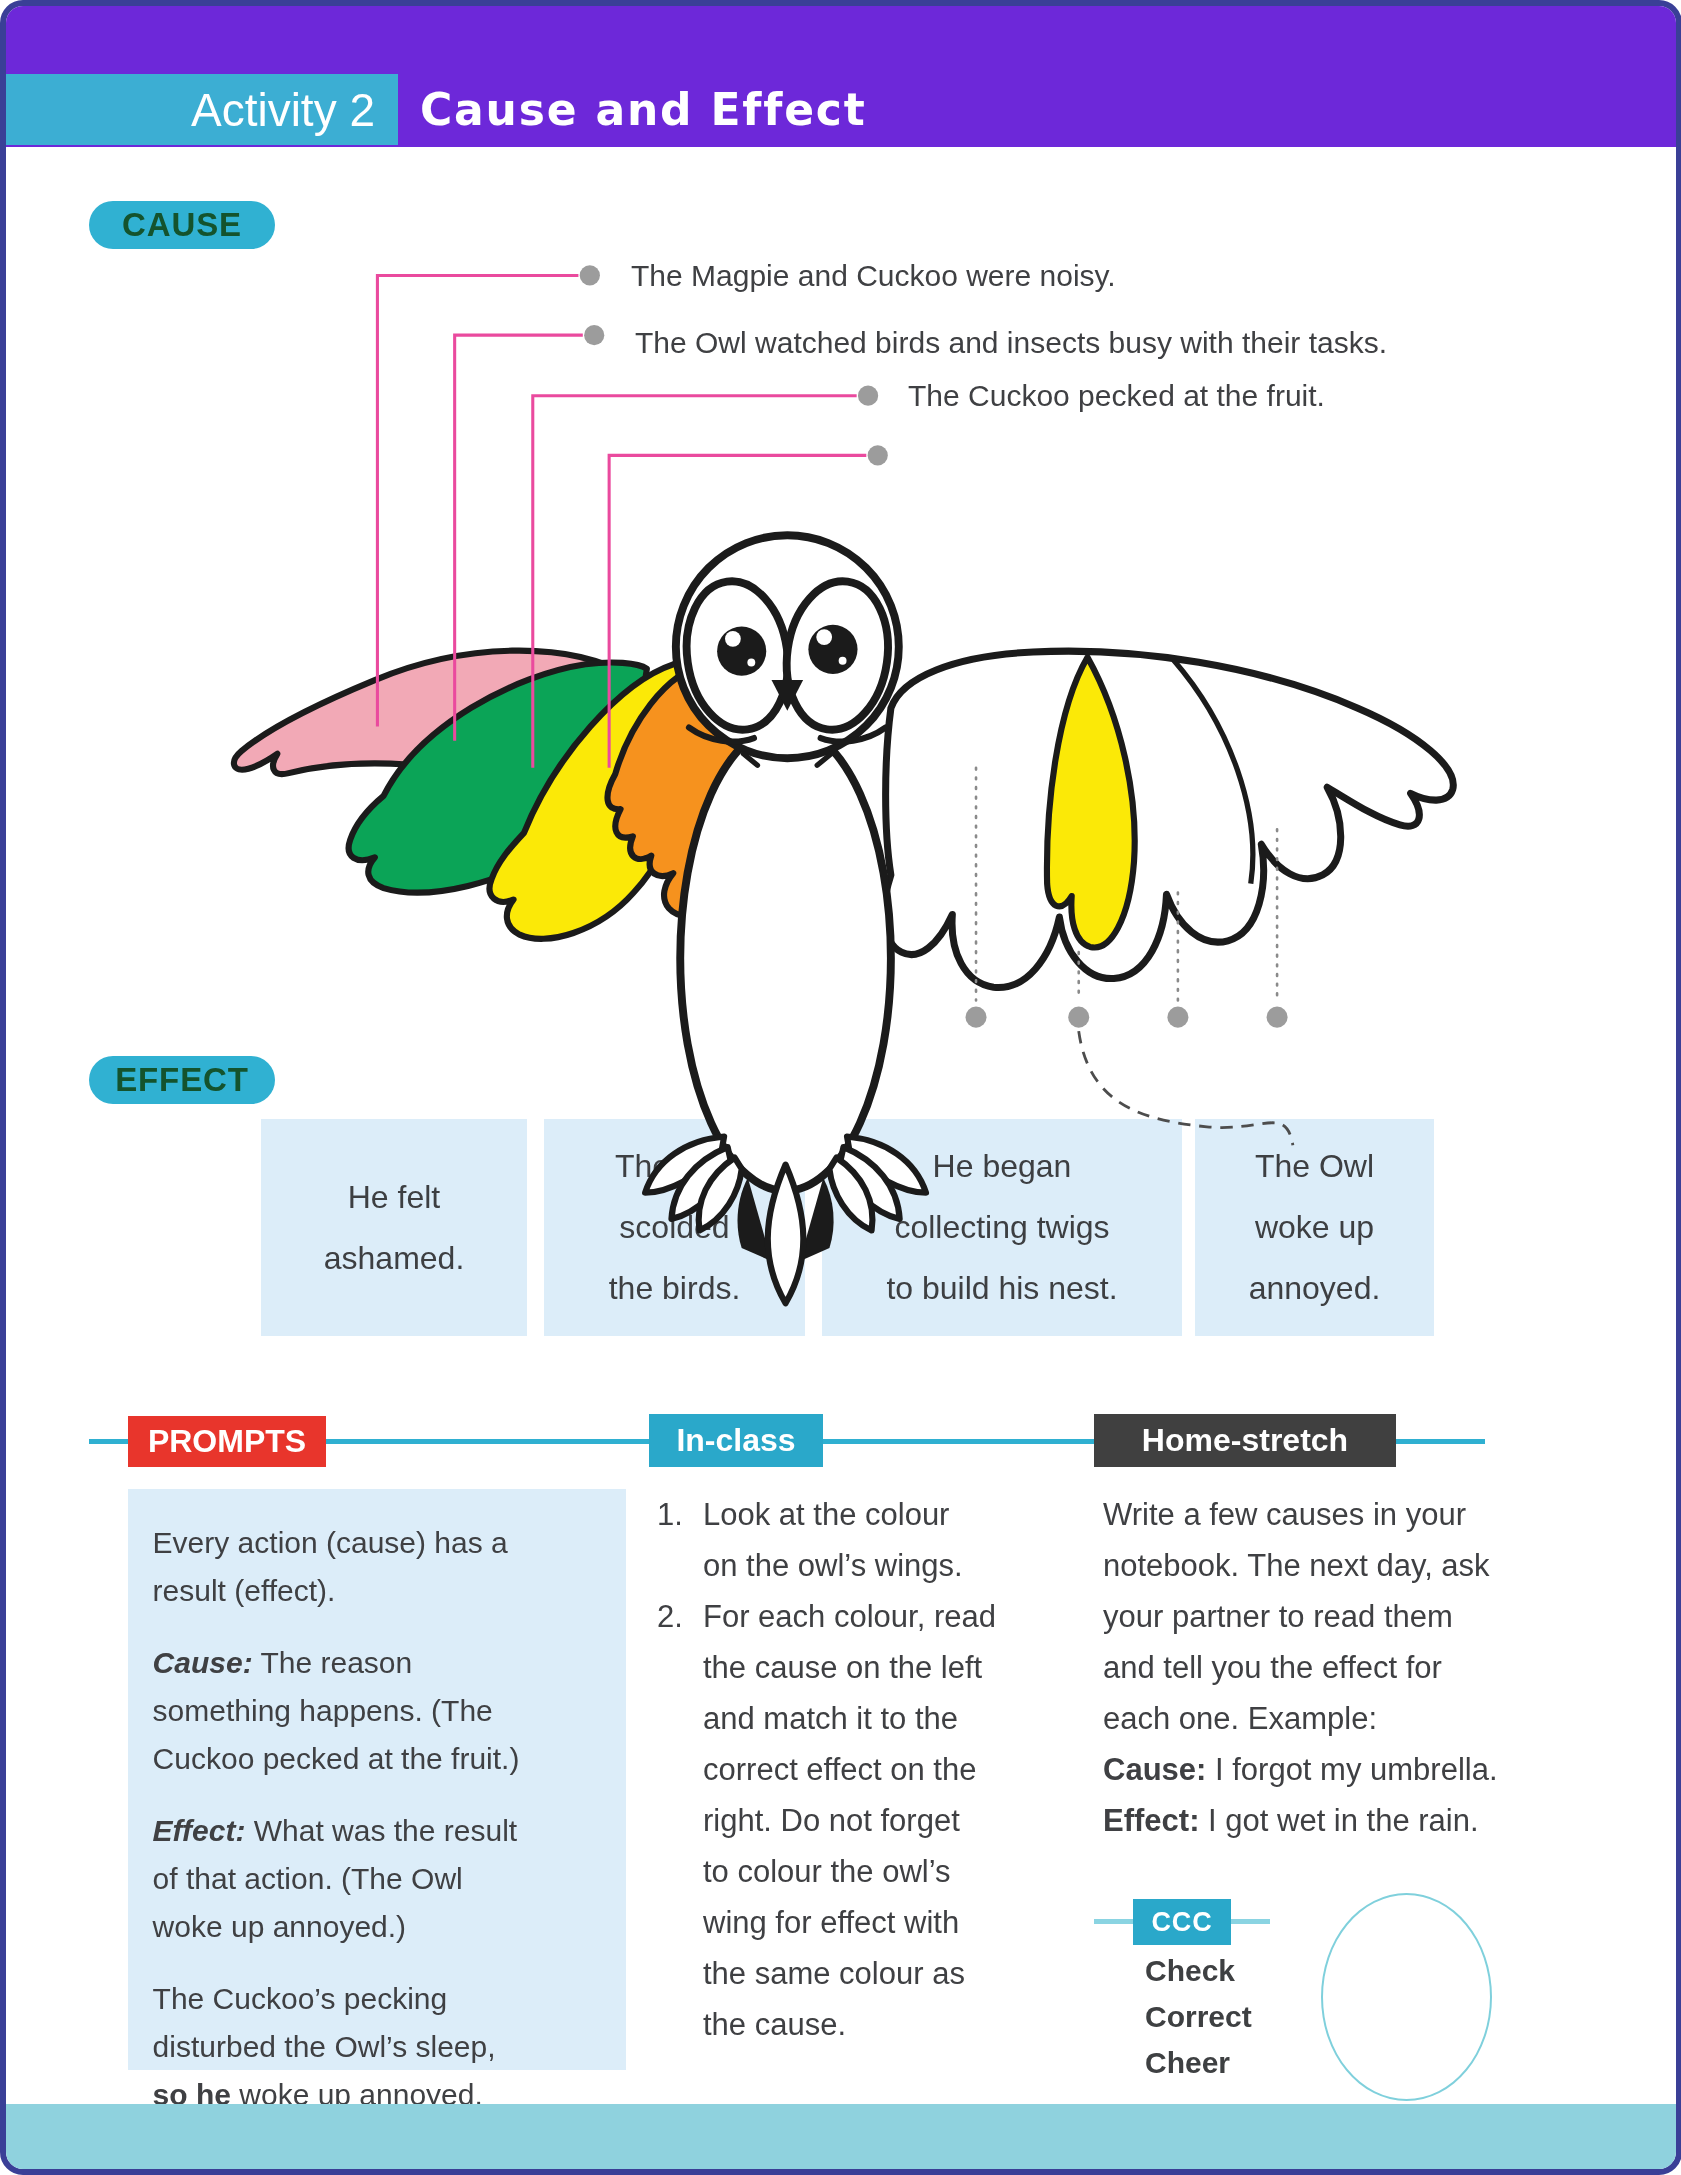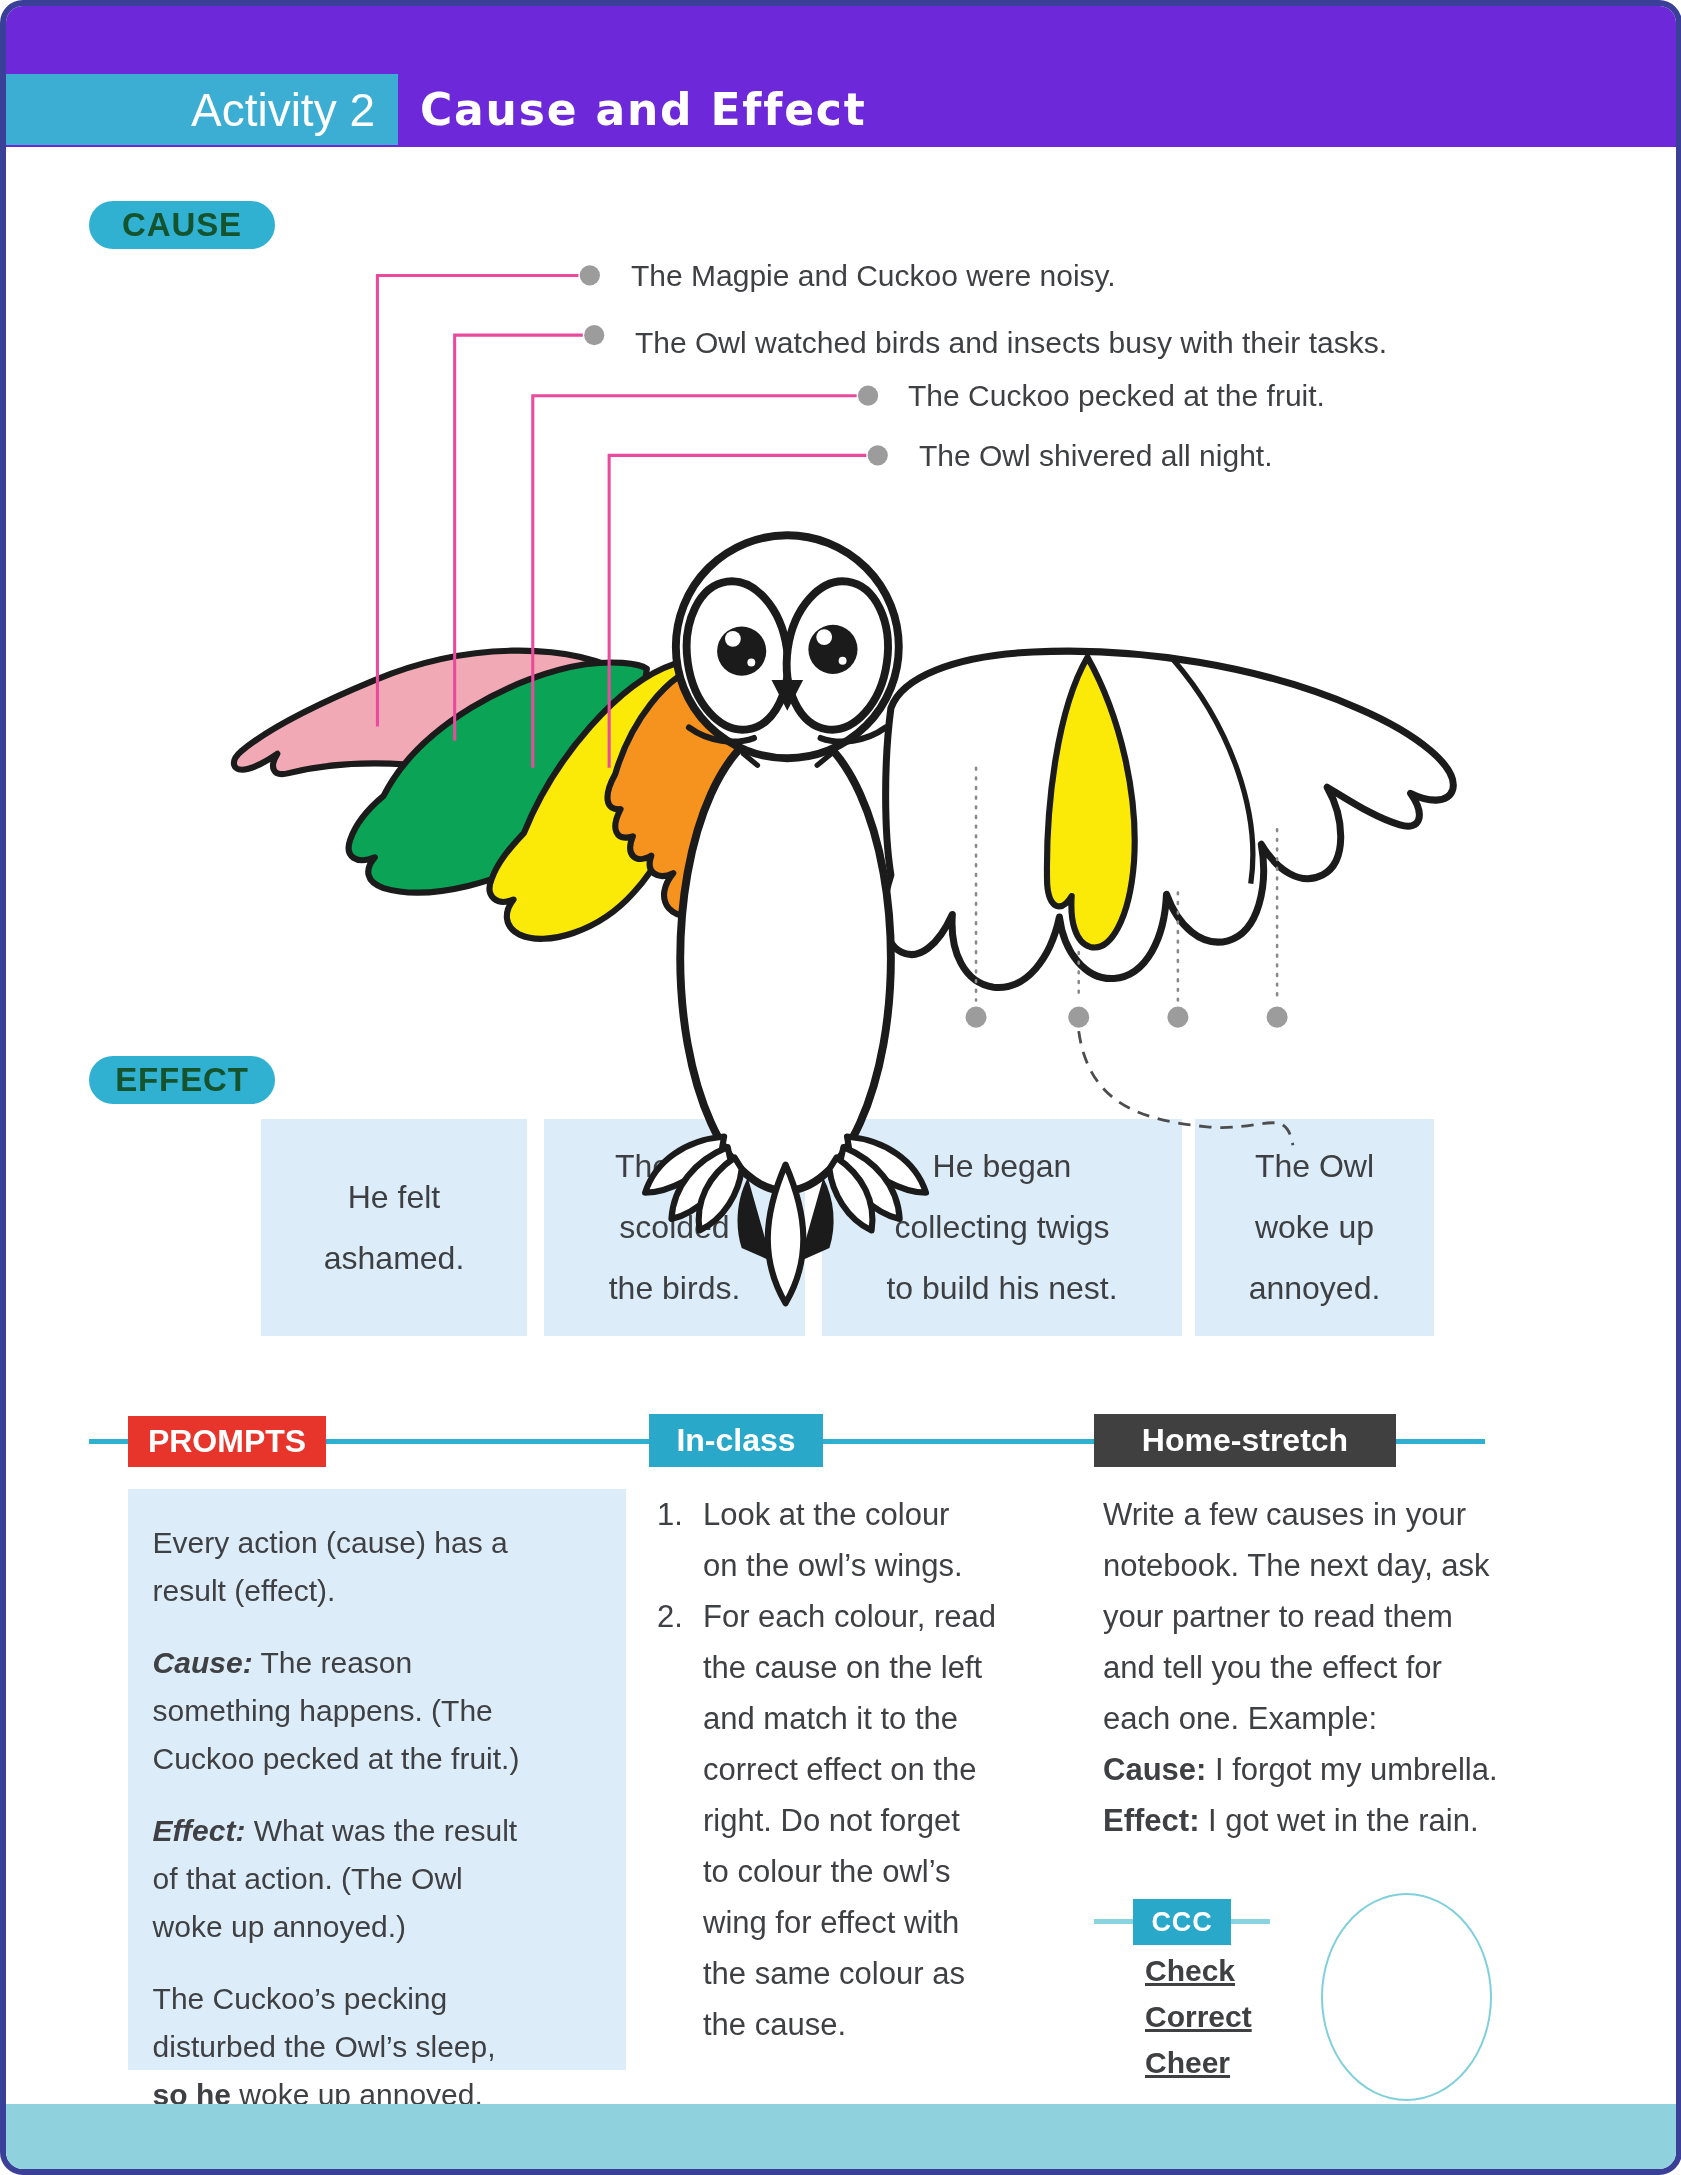--- a/index.html
+++ b/index.html
@@ -69,21 +69,21 @@
   .home{position:absolute;left:1097px;top:1483px;width:562px;font-size:31px;line-height:51px;color:#3f4043;}
   .home p{margin:0;white-space:pre-line;}
   .home b{font-weight:bold;}
   
   .ccc-tag{
     position:absolute;left:1127px;top:1893px;width:98px;height:46px;background:#2aa8ca;
     display:flex;align-items:center;justify-content:center;color:#fff;font-size:27px;font-weight:bold;letter-spacing:0.9px;
   }
   .ccc-stub{position:absolute;top:1913px;width:39px;height:5.3px;background:#8ad4e2;}
   .stub-l{left:1088px;} .stub-r{left:1225px;}
-  .ccc-list{position:absolute;left:1139px;top:1942px;font-size:30px;font-weight:bold;line-height:46px;color:#3e4042;text-decoration:underline;}
+  .ccc-list{position:absolute;left:1139px;top:1942px;font-size:30px;font-weight:bold;line-height:46px;color:#3e4042;}
   .ccc-circle{
     position:absolute;left:1315px;top:1887px;width:167px;height:204px;
     border:2.6px solid #7fd0dc;border-radius:50%;
   }
   
   .footer{position:absolute;left:0;top:2098px;width:100%;height:71px;background:#8fd2de;}
   
   .art{position:absolute;left:0;top:0;pointer-events:none;}
   .art .clickable{pointer-events:auto;}
 </style>
@@ -96,21 +96,20 @@
     <div class="activity-badge">
       <span>Activity 2</span>
     </div>
     <div class="page-title">Cause and Effect</div>
   </div>
 
   <div class="pill cause-pill">CAUSE</div>
   <div class="cause-item ci-0">The Magpie and Cuckoo were noisy.</div>
   <div class="cause-item ci-1">The Owl watched birds and insects busy with their tasks.</div>
   <div class="cause-item ci-2">The Cuckoo pecked at the fruit.</div>
-  <div class="cause-item ci-3">The Owl shivered all night.</div>
 
   <div class="pill effect-pill">EFFECT</div>
   <div class="effect-box eb-0">He felt
 ashamed.</div>
   <div class="effect-box eb-1">The Owl
 scolded
 the birds.</div>
   <div class="effect-box eb-2">He began
 collecting twigs
 to build his nest.</div>

